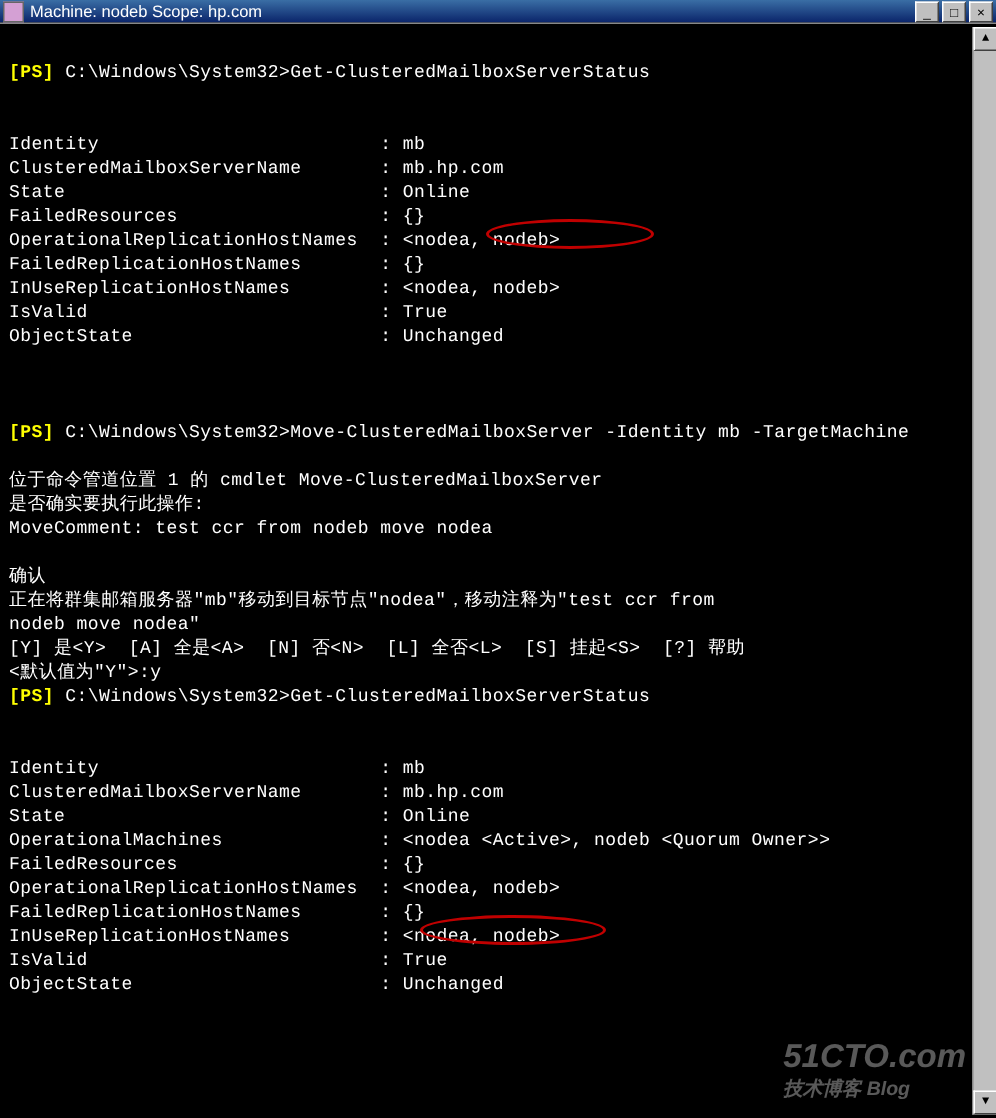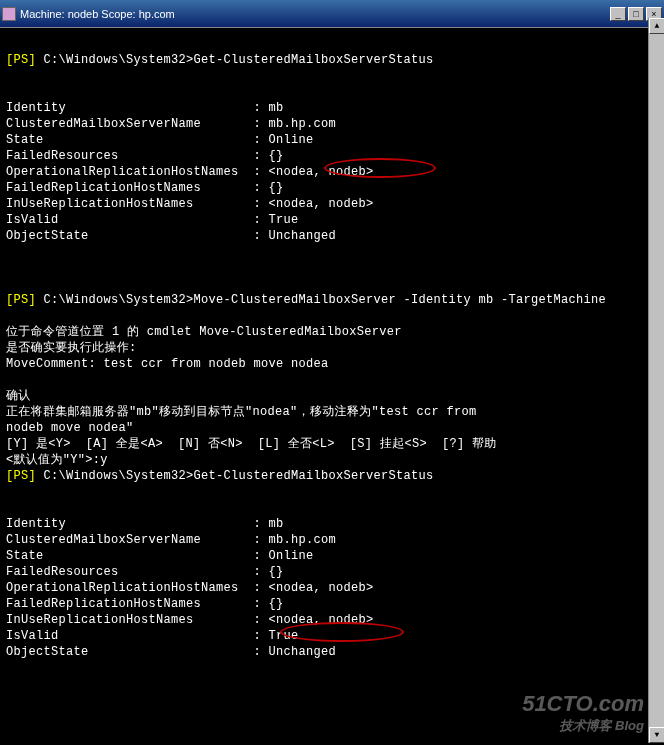--- a/index.html
+++ b/index.html
@@ -1,33 +1,33 @@
 <!DOCTYPE html>
 <html><head>
 <meta charset="utf-8">
 <style>
 *{margin:0;padding:0;box-sizing:border-box}
 body{width:664px;height:745px;background:#000;font-family:Consolas,'Courier New',monospace;font-size:12px;color:#fff;overflow:hidden;position:relative}
-.titlebar{height:28px;background:linear-gradient(#3a6ea5,#0a246a);display:flex;align-items:center;color:#fff;font-family:Tahoma,sans-serif;font-size:11px;padding:0 2px;border-bottom:1px solid #888}
+.titlebar{height:16px;background:linear-gradient(#3a6ea5,#0a246a);display:flex;align-items:center;color:#fff;font-family:Tahoma,sans-serif;font-size:11px;padding:0 2px;border-bottom:1px solid #888}
 .titlebar-icon{width:14px;height:14px;background:#d4a0d4;margin-right:4px;border:1px solid #666}
 .titlebar-text{flex:1}
 .win-btns{display:flex;gap:2px}
 .win-btn{width:16px;height:14px;background:#c0c0c0;border:1px solid #fff;border-right-color:#404040;border-bottom-color:#404040;font-size:9px;text-align:center;line-height:12px;color:#000;font-family:Arial}
 .terminal{padding:8px 6px;line-height:16px;letter-spacing:0.3px;position:relative;height:725px;overflow:hidden}
 .scrollbar{position:absolute;right:0;top:18px;width:16px;height:725px;background:#c0c0c0;border-left:1px solid #888}
 .scroll-btn{width:16px;height:16px;background:#c0c0c0;border:1px solid #fff;border-right-color:#404040;border-bottom-color:#404040;font-size:8px;text-align:center;line-height:14px;color:#000}
 .scroll-btn.up{position:absolute;top:0}
 .scroll-btn.dn{position:absolute;bottom:0}
-.yellow{color:#ffff00;font-weight:normal}
+.yellow{color:#ffff00;font-weight:bold}
 .line{white-space:pre}
 .blank{height:16px}
 .circle{border:2px solid #c00000;border-radius:50%/50%;position:absolute;pointer-events:none}
 .c1{left:324px;top:130px;width:112px;height:20px}
 .c2{left:280px;top:594px;width:124px;height:20px}
-.watermark{position:absolute;right:20px;bottom:10px;color:rgba(255,255,255,0.35);font-family:Arial,sans-serif;font-size:22px;font-weight:bold;text-align:right;font-style:italic}
+.watermark{position:absolute;right:20px;bottom:10px;color:rgba(255,255,255,0.35);font-family:Arial,sans-serif;font-size:22px;font-weight:bold;font-style:italic}
 .watermark .sub{font-size:13px;font-weight:bold}
 </style>
 </head>
 <body>
 
 <div class="titlebar">
   <div class="titlebar-icon"></div>
   <div class="titlebar-text">
     <span>Machine: </span><span>nodeb</span><span>   Scope: </span><span>hp.com</span>
   </div>
@@ -68,20 +68,21 @@
 <div class="line">nodeb move nodea"</div>
 <div class="line">[Y] 是&lt;Y&gt;  [A] 全是&lt;A&gt;  [N] 否&lt;N&gt;  [L] 全否&lt;L&gt;  [S] 挂起&lt;S&gt;  [?] 帮助</div>
 <div class="line"><span>&lt;默认值为"Y"&gt;:</span><span>y</span></div>
 <div class="line"><span class="yellow">[PS] </span><span>C:\Windows\System32&gt;</span><span>Get-ClusteredMailboxServerStatus</span></div>
 <div class="blank"></div>
 <div class="blank"></div>
 <div id="rows3">
       <div class="line">Identity                         : mb</div>
       <div class="line">ClusteredMailboxServerName       : mb.hp.com</div>
       <div class="line">State                            : Online</div>
+      <div class="line">OperationalMachines              : &lt;nodea &lt;Active&gt;, nodeb &lt;Quorum Owner&gt;&gt;</div>
       <div class="line">FailedResources                  : {}</div>
       <div class="line">OperationalReplicationHostNames  : &lt;nodea, nodeb&gt;</div>
       <div class="line">FailedReplicationHostNames       : {}</div>
       <div class="line">InUseReplicationHostNames        : &lt;nodea, nodeb&gt;</div>
       <div class="line">IsValid                          : True</div>
       <div class="line">ObjectState                      : Unchanged</div>
     </div>
 
 <div class="circle c1"></div>
 <div class="circle c2"></div>

